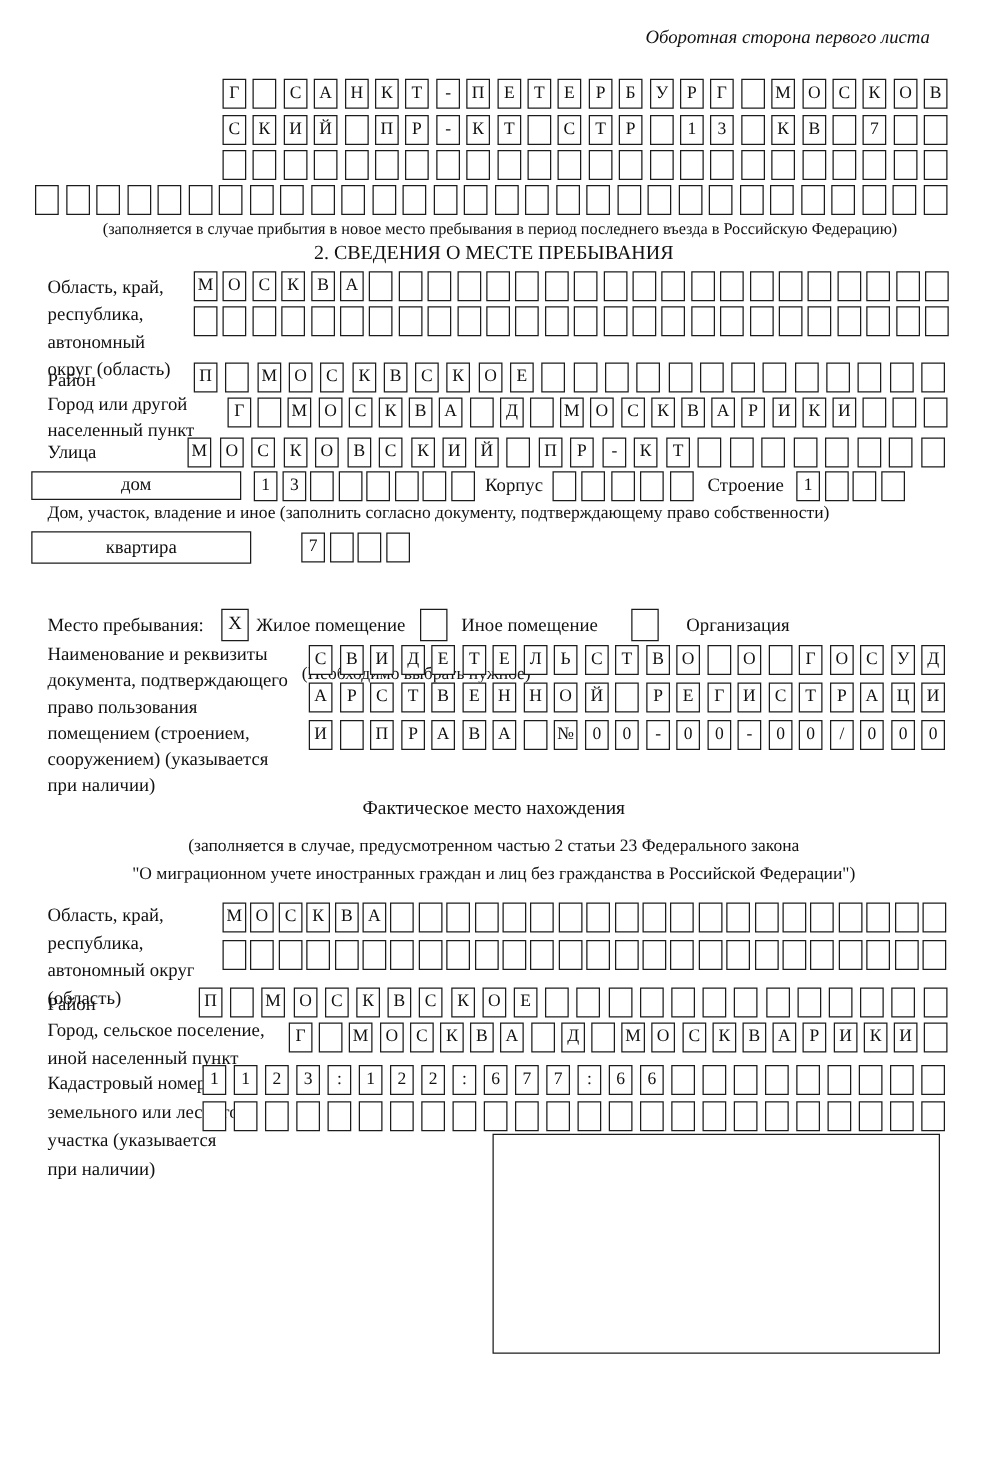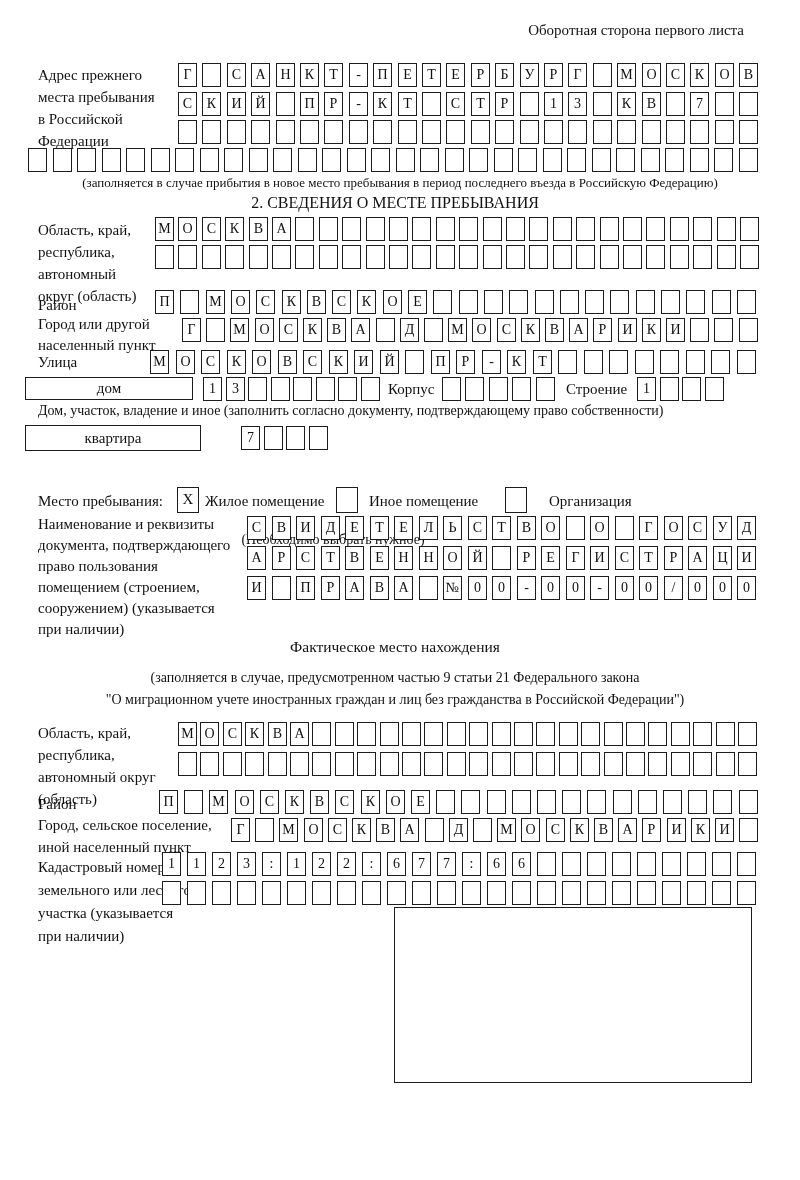--- a/index.html
+++ b/index.html
@@ -6,21 +6,21 @@
   .page{
     position:relative;width:800px;height:1180px;background:#ffffff;
     font-family:"Liberation Serif","DejaVu Serif",serif;color:#111;
     overflow:hidden;margin:0 auto;
   }
   .lbl{position:absolute;font-size:15px;line-height:20px;white-space:pre-line;}
   .small{font-size:13px;}
   .mid{font-size:14px;}
   .bold{font-weight:normal;}
   .center{text-align:center;}
-  .right{text-align:right;}
+  .right{text-align:right;font-style:italic;}
   .grid-row{position:absolute;}
   .cell{
     position:absolute;top:0;box-sizing:border-box;
     width:19px;border:1.5px solid #1c1c1c;background:#fff;
     text-align:center;font-size:14px;font-family:"Liberation Serif","DejaVu Serif",serif;
   }
   .wbox{
     position:absolute;box-sizing:border-box;border:1.5px solid #1c1c1c;
     display:flex;align-items:center;justify-content:center;font-size:15px;background:#fff;
   }
@@ -30,24 +30,20 @@
   }
   .stamp{position:absolute;box-sizing:border-box;border:1.5px solid #1c1c1c;background:#fff;}
 </style>
 </head>
 <body>
 
 <div class="page">
 
   <div class="lbl right" style="left:400px;top:20px;width:344px;">Оборотная сторона первого листа</div>
 
-  <div class="lbl" style="left:38px;top:64px;line-height:22px;">Адрес прежнего
-места пребывания
-в Российской
-Федерации</div>
 
   <div class="lbl small center" style="left:0;top:173px;width:800px;">(заполняется в случае прибытия в новое место пребывания в период последнего въезда в Российскую Федерацию)</div>
 
   <div class="lbl bold center" style="left:0;top:193px;width:790px;font-size:16px;">2. СВЕДЕНИЯ О МЕСТЕ ПРЕБЫВАНИЯ</div>
 
   <div class="lbl" style="left:38px;top:219px;line-height:22px;">Область, край,
 республика,
 автономный
 округ (область)</div>
 
@@ -91,21 +87,21 @@
 
   <div class="lbl" style="left:38px;top:514px;line-height:21px;">Наименование и реквизиты
 документа, подтверждающего
 право пользования
 помещением (строением,
 сооружением) (указывается
 при наличии)</div>
 
   <div class="lbl bold center" style="left:0;top:637px;width:790px;font-size:15.5px;">Фактическое место нахождения</div>
 
-  <div class="lbl mid center" style="left:0;top:668px;width:790px;">(заполняется в случае, предусмотренном частью 9 статьи 21 Федерального закона</div>
+  <div class="lbl mid center" style="left:0;top:668px;width:790px;">(заполняется в случае, предусмотренном частью 2 статьи 23 Федерального закона</div>
 
   <div class="lbl mid center" style="left:0;top:690px;width:790px;">"О миграционном учете иностранных граждан и лиц без гражданства в Российской Федерации")</div>
 
   <div class="lbl" style="left:38px;top:722px;line-height:22px;">Область, край,
 республика,
 автономный округ
 (область)</div>
 
   <div class="lbl" style="left:38px;top:794px;">Район</div>
 

